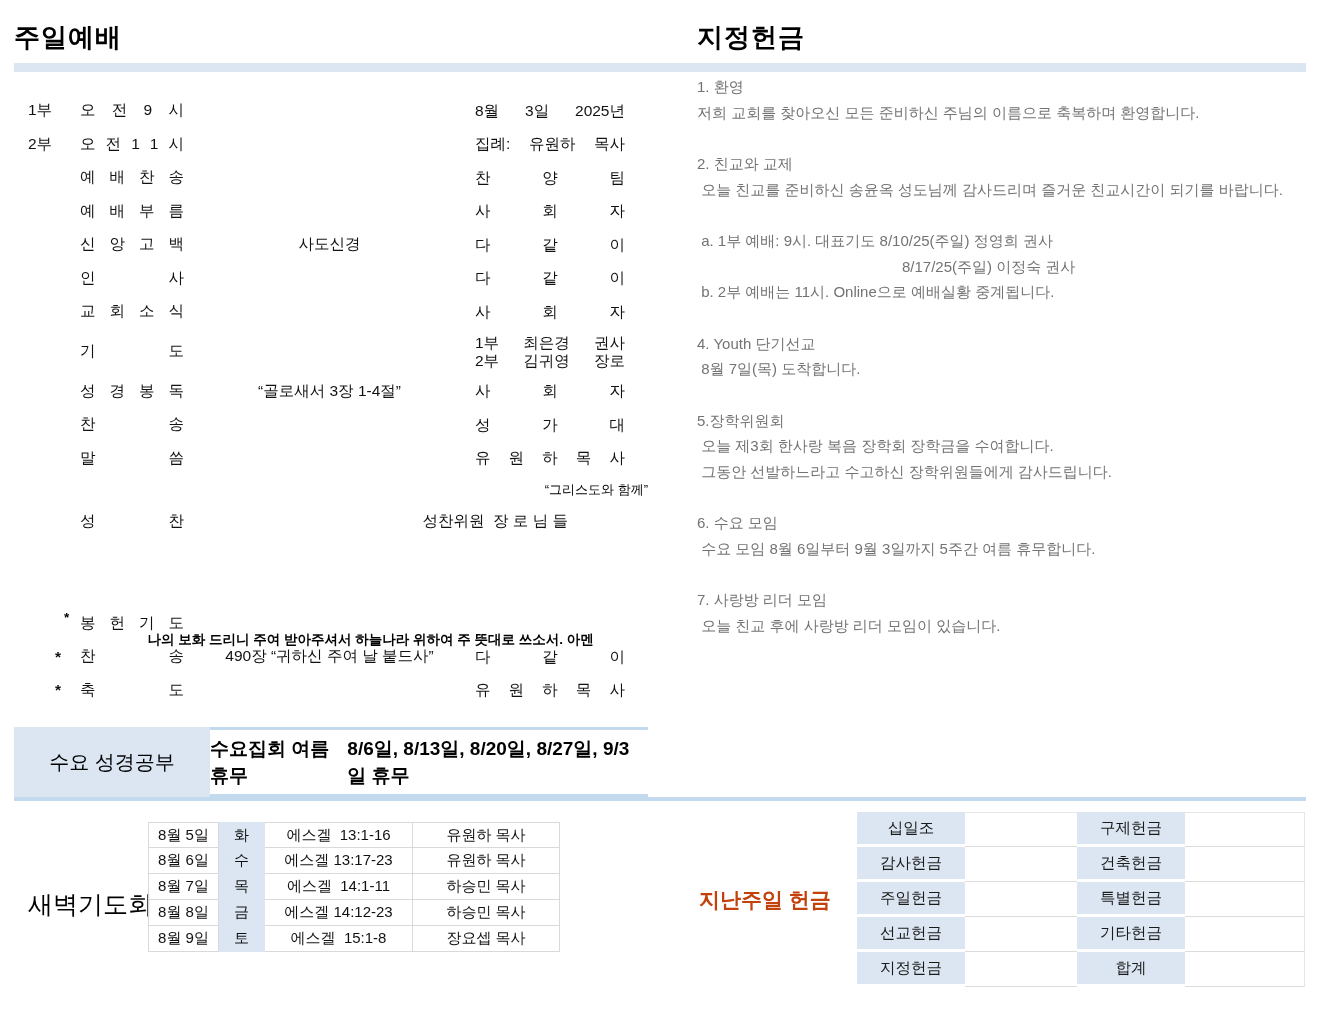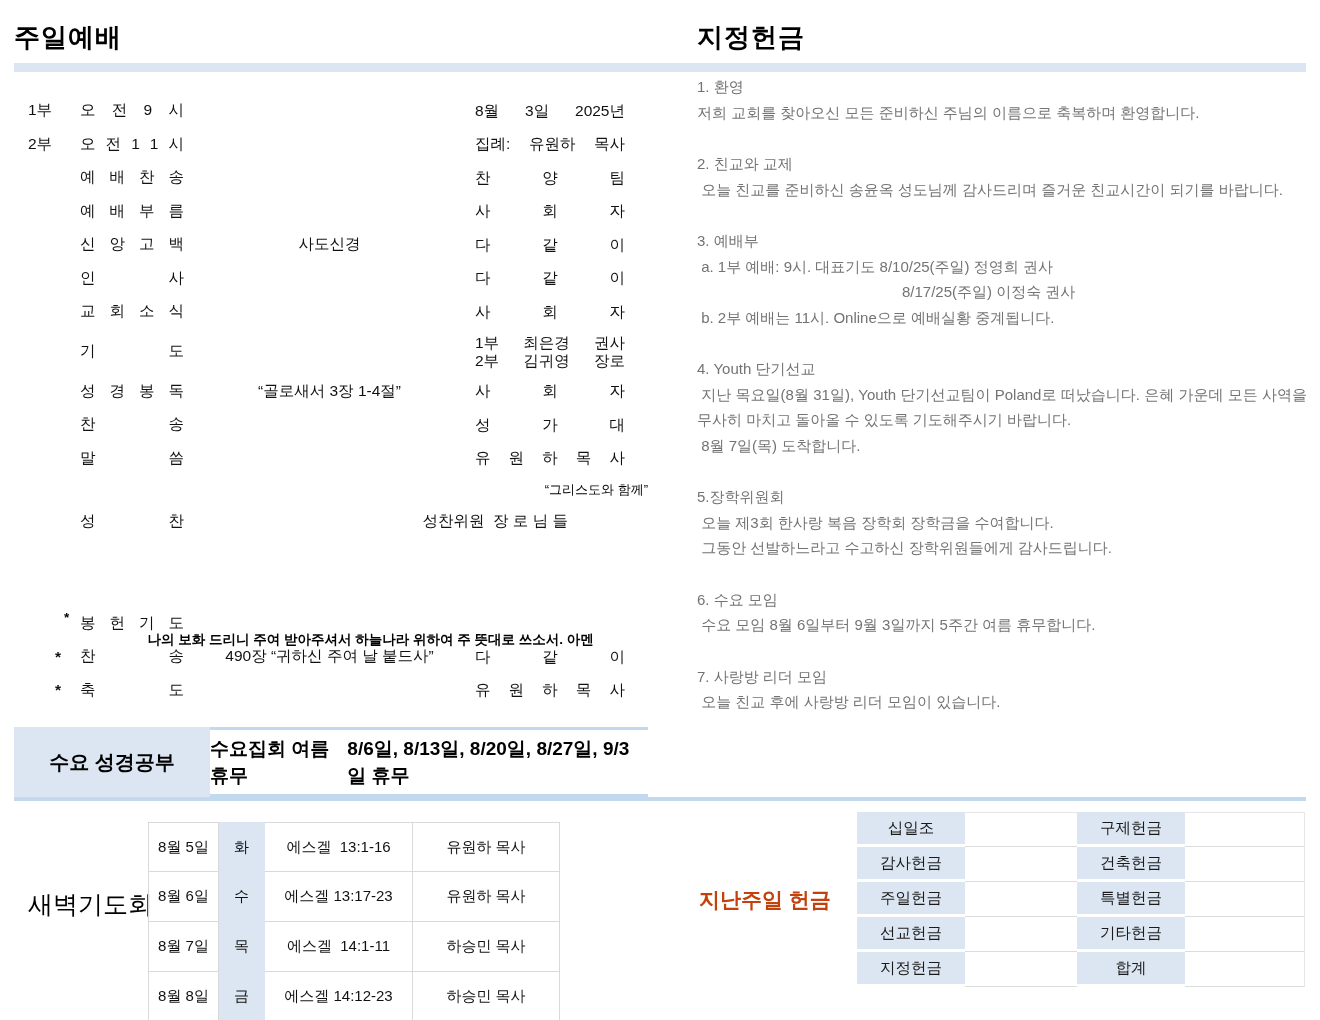--- a/index.html
+++ b/index.html
@@ -25,32 +25,32 @@
   .w-right:empty{display:none;}
   .w-quote{height:30px;line-height:30px;text-align:right;font-weight:normal;font-size:13px;color:#000;}
   .w-right-plain{width:240px;text-align:right;padding-right:80px;white-space:pre;flex:none;}
   .w-note{position:relative;margin-top:46px;height:22px;line-height:22px;padding-left:111px;
           font-size:13.5px;font-weight:bold;color:#000;white-space:pre;}
   .w-note .w-star{left:50px;}
 
   
   .wed-box{position:absolute;left:14px;top:727px;width:634px;height:70px;display:flex;box-sizing:border-box;}
   .wed-label{width:196px;flex:none;background:#dbe6f2;display:flex;align-items:center;justify-content:center;
-             font-size:20px;font-weight:bold;color:#000;}
+             font-size:20px;font-weight:normal;color:#000;}
   .wed-content{flex:1;border-top:3px solid #c3d9ee;border-bottom:3px solid #c3d9ee;background:#fff;
                display:flex;align-items:center;justify-content:center;
                font-size:19px;font-weight:bold;color:#000;line-height:27px;box-sizing:border-box;}
 
   
   .page-divider{position:absolute;left:14px;top:797px;width:1292px;height:4px;background:#c3d9ee;}
 
   
   .dawn-label{position:absolute;left:28px;top:888px;font-size:25px;font-weight:normal;color:#000;}
   .dawn-table{position:absolute;left:148px;top:822px;width:412px;}
-  .dawn-row{display:grid;grid-template-columns:71px 46px 148px 147px;height:50px;}
+  .dawn-row{display:grid;grid-template-columns:71px 46px 148px 147px;height:26px;}
   .dawn-row>span{display:flex;align-items:center;justify-content:center;font-size:15px;
                  border-right:1px solid #d9d9d9;border-bottom:1px solid #d9d9d9;white-space:pre;}
   .dawn-row>span:first-child{border-left:1px solid #d9d9d9;}
   .dawn-row:first-child>span{border-top:1px solid #d9d9d9;}
   .d-day{background:#dbe6f2;border-right-color:#dbe6f2 !important;border-bottom-color:#dbe6f2 !important;
          border-top-color:#dbe6f2 !important;}
 
   
   .news{position:absolute;left:697px;top:74px;width:610px;font-size:15px;line-height:25.5px;color:#737373;}
   .news-section{margin-bottom:26px;}
@@ -305,28 +305,26 @@
   <div class="news">
     <div class="news-section">
       <div class="news-line">1. 환영</div>
       <div class="news-line">저희 교회를 찾아오신 모든 준비하신 주님의 이름으로 축복하며 환영합니다.</div>
     </div>
     <div class="news-section">
       <div class="news-line">2. 친교와 교제</div>
       <div class="news-line justify"> 오늘 친교를 준비하신 송윤옥 성도님께 감사드리며 즐거운 친교시간이 되기를 바랍니다.</div>
     </div>
     <div class="news-section">
-      <div class="news-line">3. 예배부</div>
       <div class="news-line"> a. 1부 예배: 9시. 대표기도 8/10/25(주일) 정영희 권사</div>
       <div class="news-line indent">8/17/25(주일) 이정숙 권사</div>
       <div class="news-line"> b. 2부 예배는 11시. Online으로 예배실황 중계됩니다.</div>
     </div>
     <div class="news-section">
       <div class="news-line">4. Youth 단기선교</div>
-      <div class="news-line justify"> 지난 목요일(8월 31일), Youth 단기선교팀이 Poland로 떠났습니다. 은혜 가운데 모든 사역을 무사히 마치고 돌아올 수 있도록 기도해주시기 바랍니다.</div>
       <div class="news-line"> 8월 7일(목) 도착합니다.</div>
     </div>
     <div class="news-section">
       <div class="news-line">5.장학위원회</div>
       <div class="news-line"> 오늘 제3회 한사랑 복음 장학회 장학금을 수여합니다.</div>
       <div class="news-line"> 그동안 선발하느라고 수고하신 장학위원들에게 감사드립니다.</div>
     </div>
     <div class="news-section">
       <div class="news-line">6. 수요 모임</div>
       <div class="news-line"> 수요 모임 8월 6일부터 9월 3일까지 5주간 여름 휴무합니다.</div>

